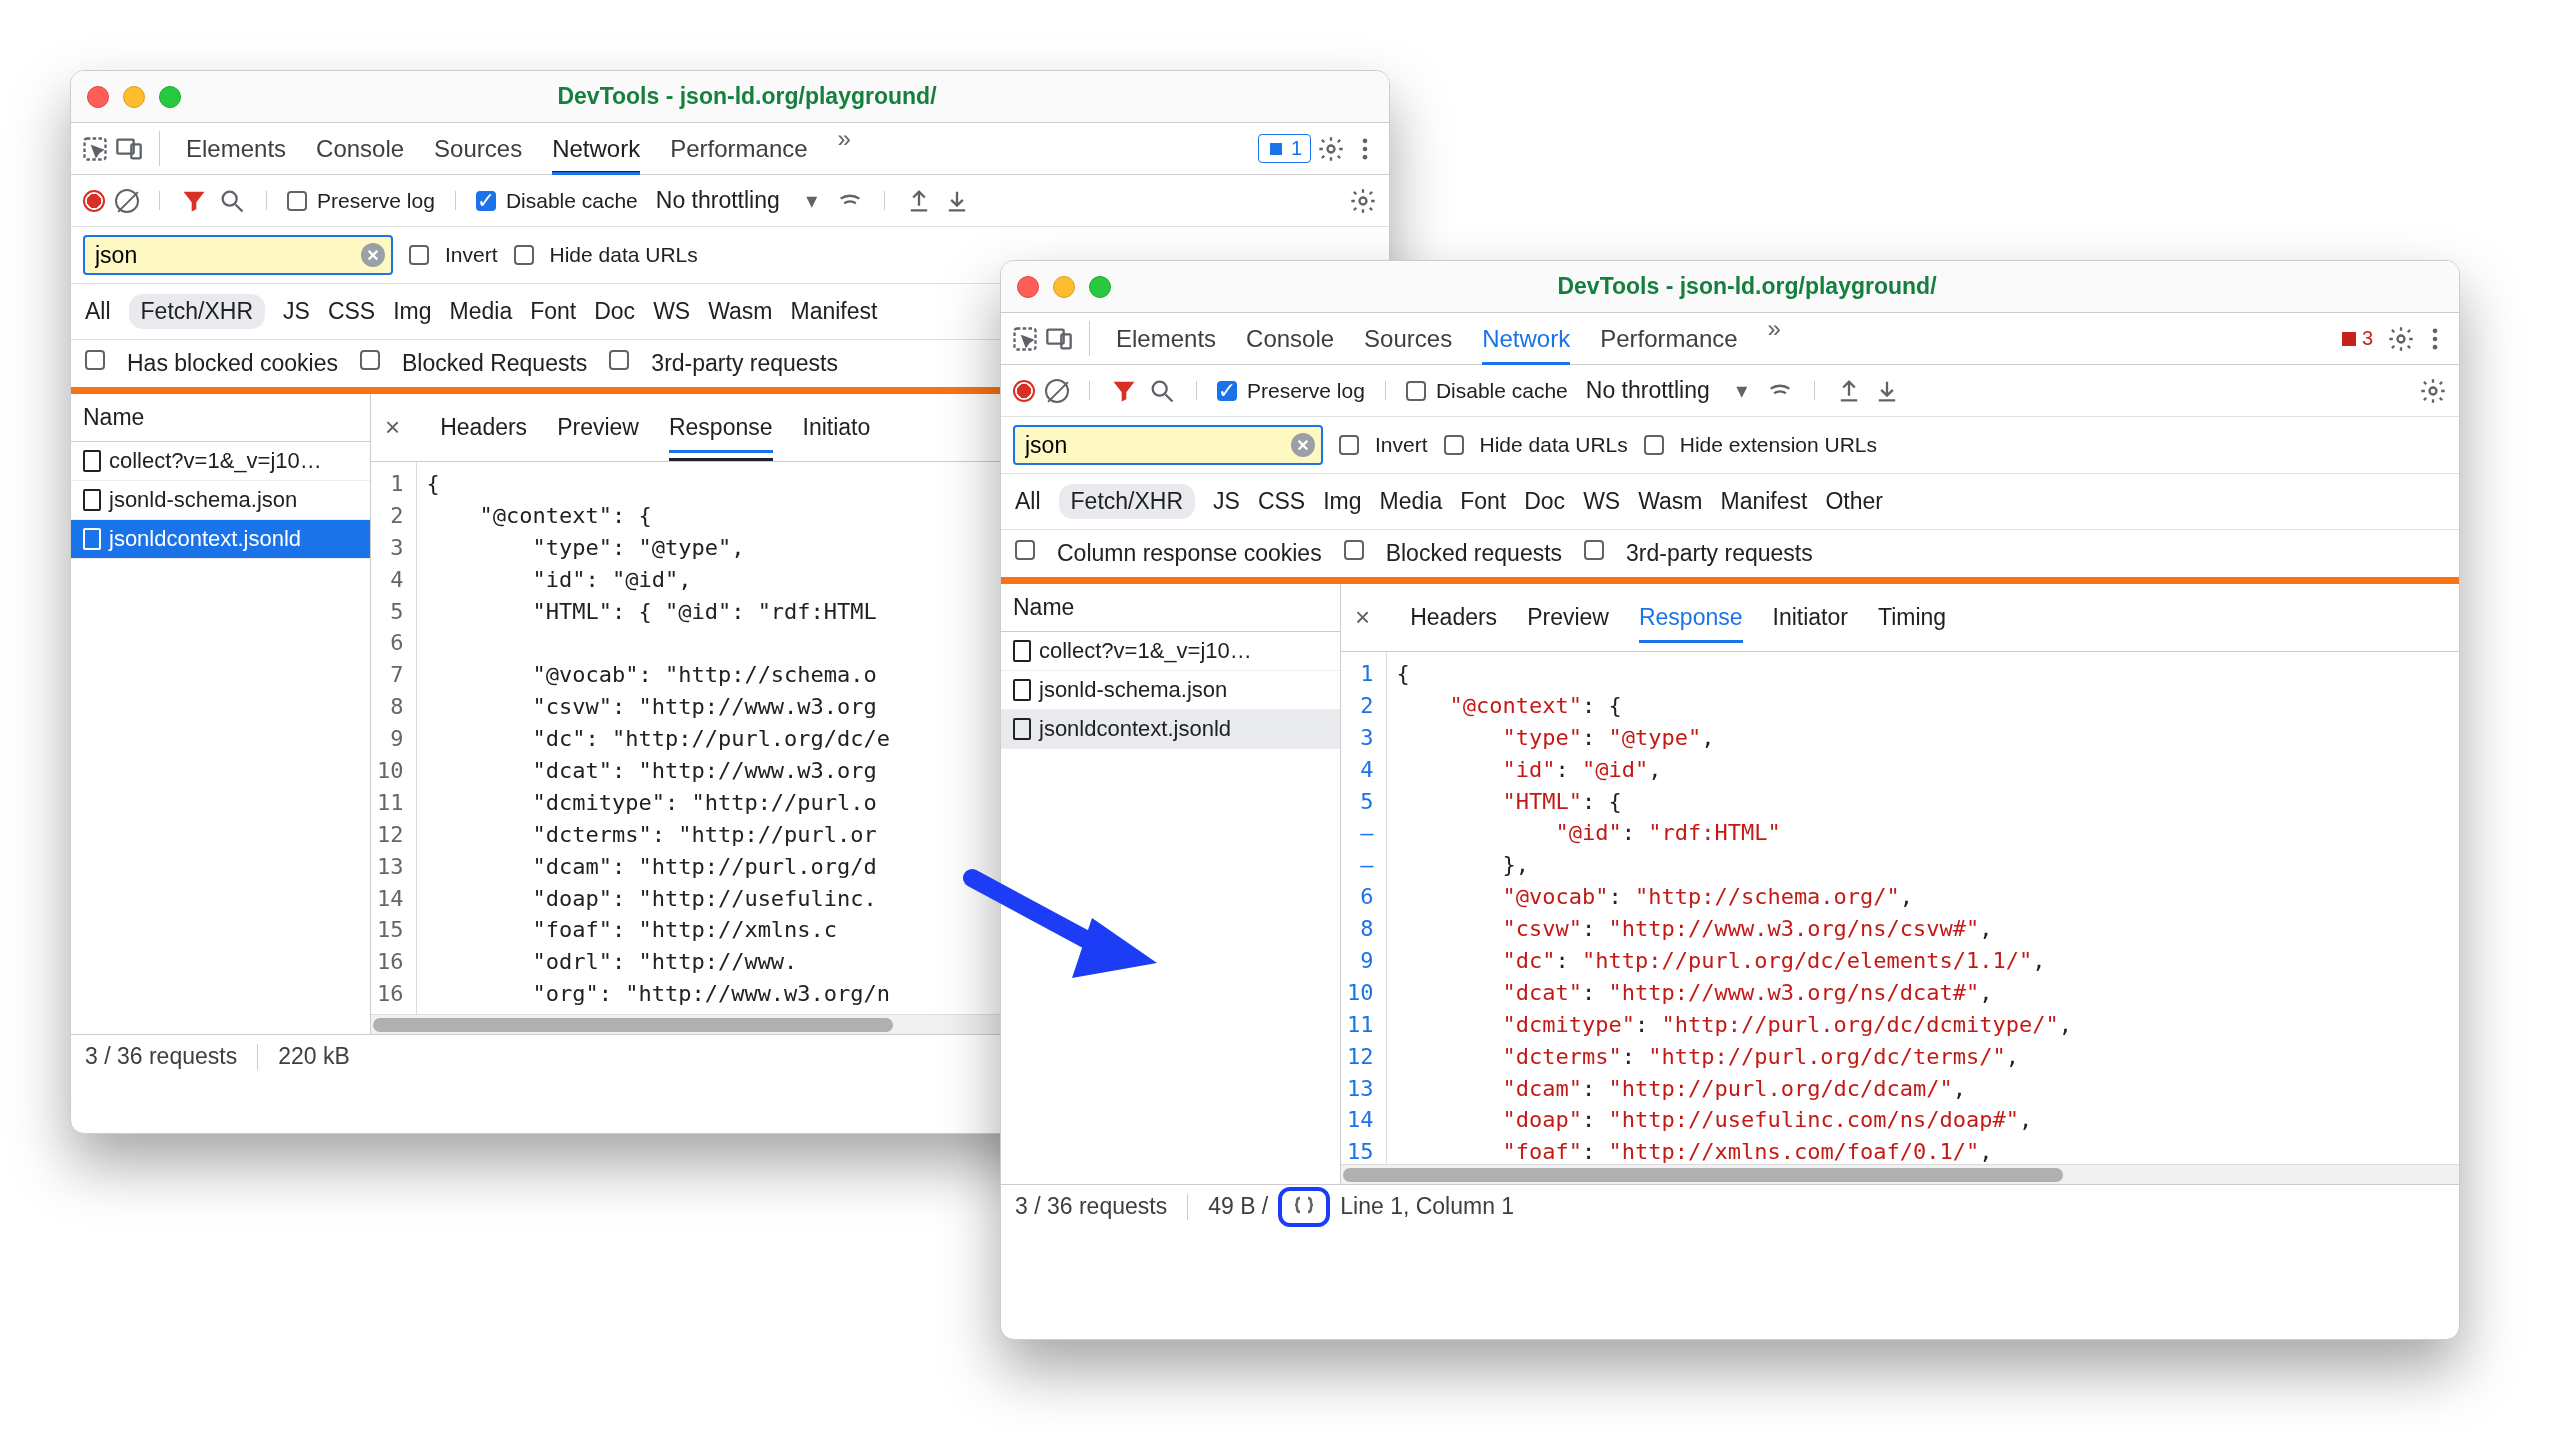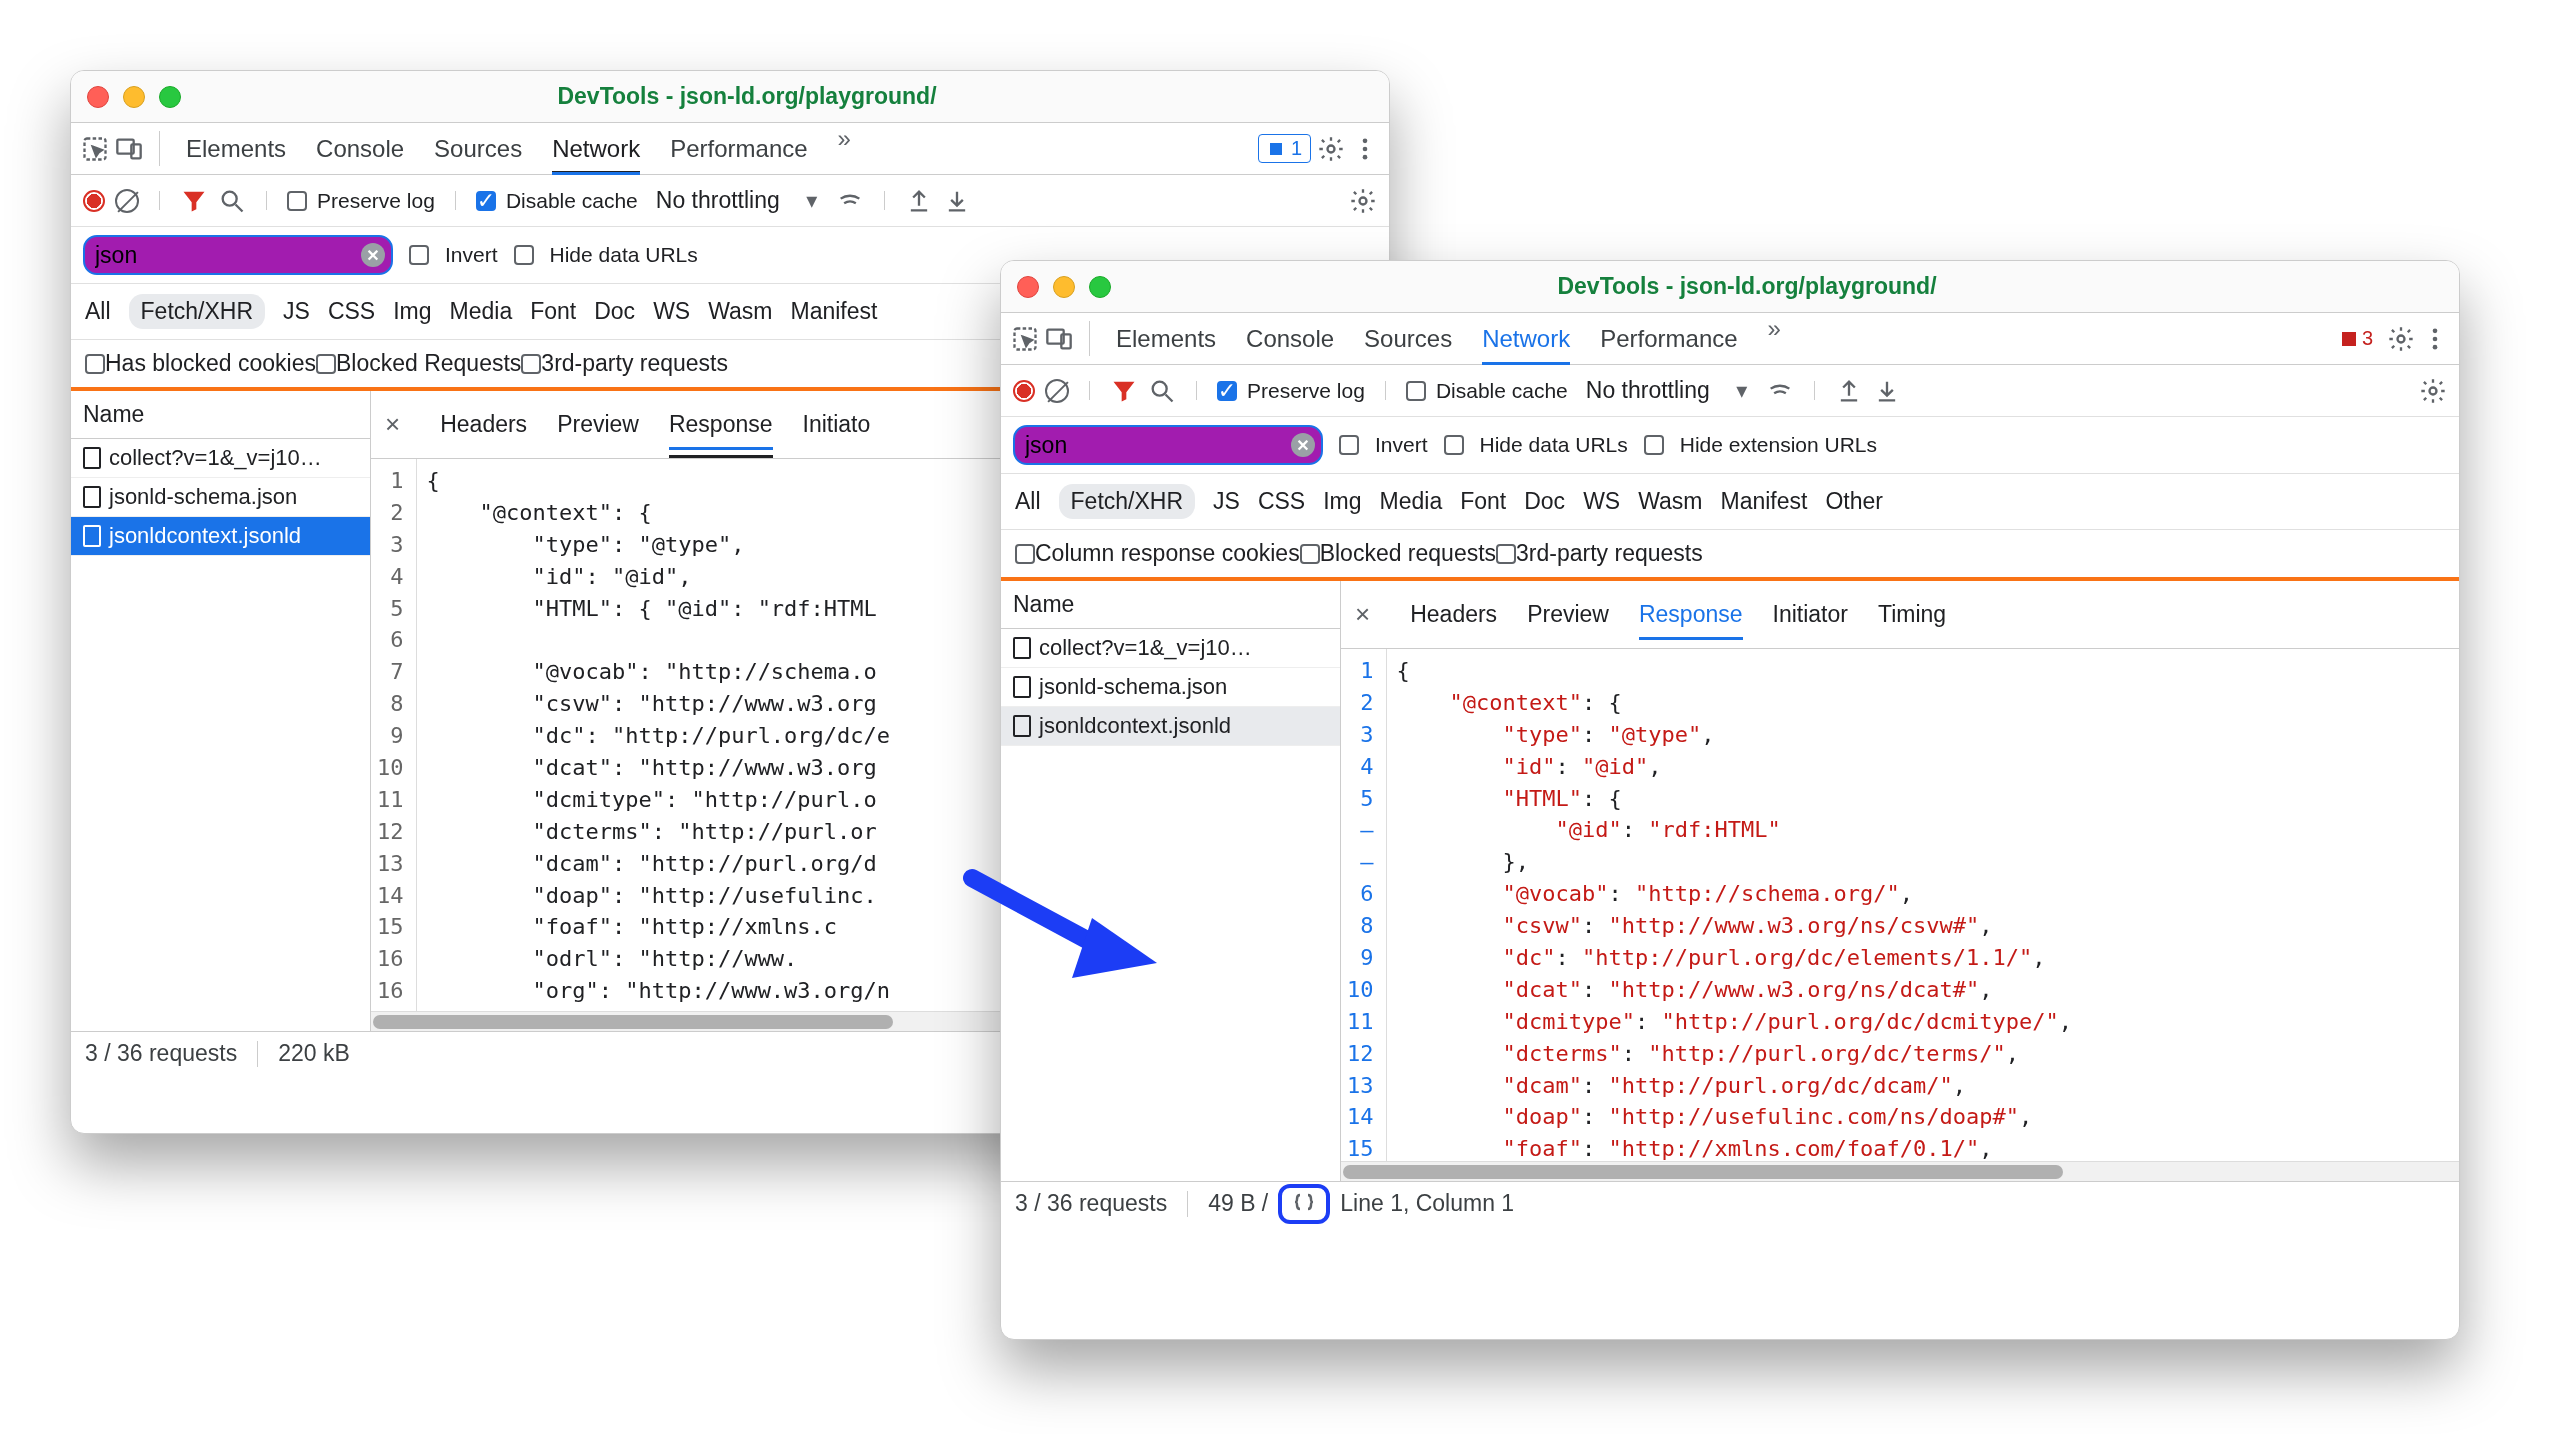--- a/index.html
+++ b/index.html
@@ -68,26 +68,26 @@
   .nocircle::after { content:''; position:absolute; width:2px; height:28px; background:#5f6368; left:10px; top:-3px; transform:rotate(45deg);}
   .funnel { color:#d93025; }
   .magnify { color:#5f6368; }
   .chk { width:20px; height:20px; border:2px solid #5f6368; border-radius:4px; display:inline-flex; align-items:center; justify-content:center; background:#fff;}
   .chk.checked { background:#1a73e8; border-color:#1a73e8; color:#fff; }
   .lab { font-size:21px; }
   .sel { padding:4px 8px; border:none; font-size:23px; display:flex; align-items:center; gap:8px;}
 
   
   .filterrow { display:flex; align-items:center; padding:8px 12px; gap:16px; border-bottom:1px solid #e0e0e0; }
-  .filterinput { width:310px; height:40px; border:2px solid #1a73e8; border-radius:14px; padding:0 36px 0 10px; font-size:23px; position:relative; background:#a21caf;}
+  .filterinput { width:310px; height:40px; border:2px solid #1a73e8; border-radius:4px; padding:0 36px 0 10px; font-size:23px; position:relative; background:#fef9c3;}
   .filterwrap { position:relative; }
   .clearx { position:absolute; right:8px; top:50%; transform:translateY(-50%); width:24px; height:24px; border-radius:50%; background:#9aa0a6; color:#fff; display:flex; align-items:center; justify-content:center; font-size:16px; font-weight:bold; cursor:pointer;}
   .typechips { display:flex; gap:18px; padding:10px 14px; font-size:23px; border-bottom:1px solid #e0e0e0; flex-wrap:wrap; align-items:center;}
   .chip.sel2 { background:#e8eaed; border-radius:14px; padding:4px 12px; }
-  .checksrow { display:flex; padding:10px 14px; font-size:23px; border-bottom:4px solid #f97316; align-items:center; flex-wrap:wrap;}
+  .checksrow { display:flex; gap:22px; padding:10px 14px; font-size:23px; border-bottom:7px solid #f97316; flex-wrap:wrap;}
 
   
   .split { display:flex; height:100%; }
   .left { width: 300px; border-right:1px solid #ccc; display:flex; flex-direction:column;}
   .left.wide { width: 340px; }
   .colhead { padding:10px 12px; font-size:23px; border-bottom:1px solid #ccc; background:#fff;}
   .reqrow { display:flex; align-items:center; gap:8px; padding:6px 12px; font-size:22px; border-bottom:1px solid #eee; white-space:nowrap; overflow:hidden; text-overflow:ellipsis;}
   .reqrow.sel3 { background:#1a73e8; color:#fff;}
   .reqrow.sel4 { background:#e8eaed; }
   .filedoc { width:18px; height:22px; border:2px solid currentColor; border-radius:2px; display:inline-block; flex-shrink:0; position:relative;}

